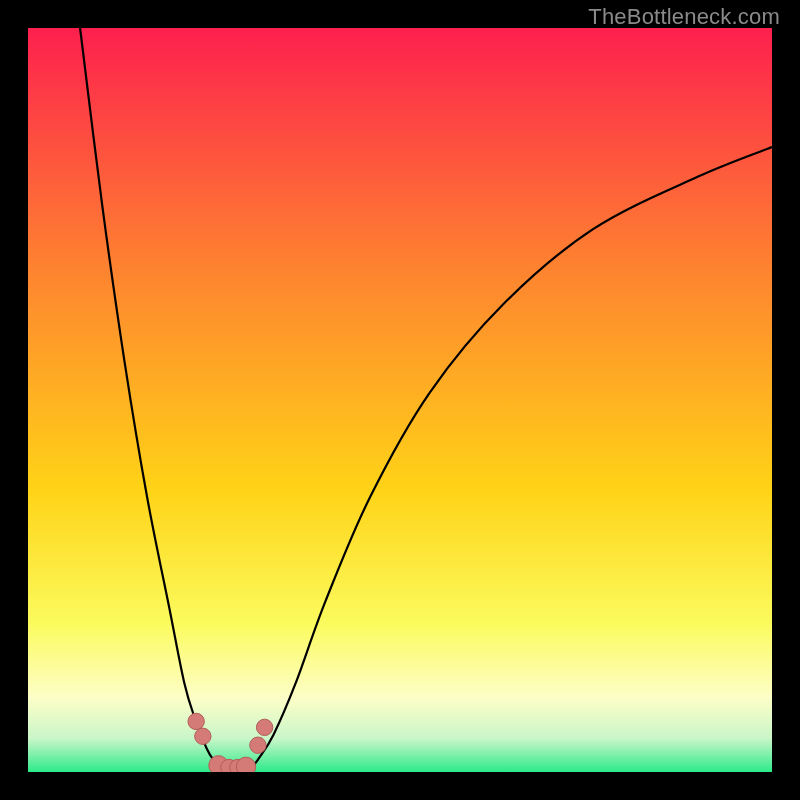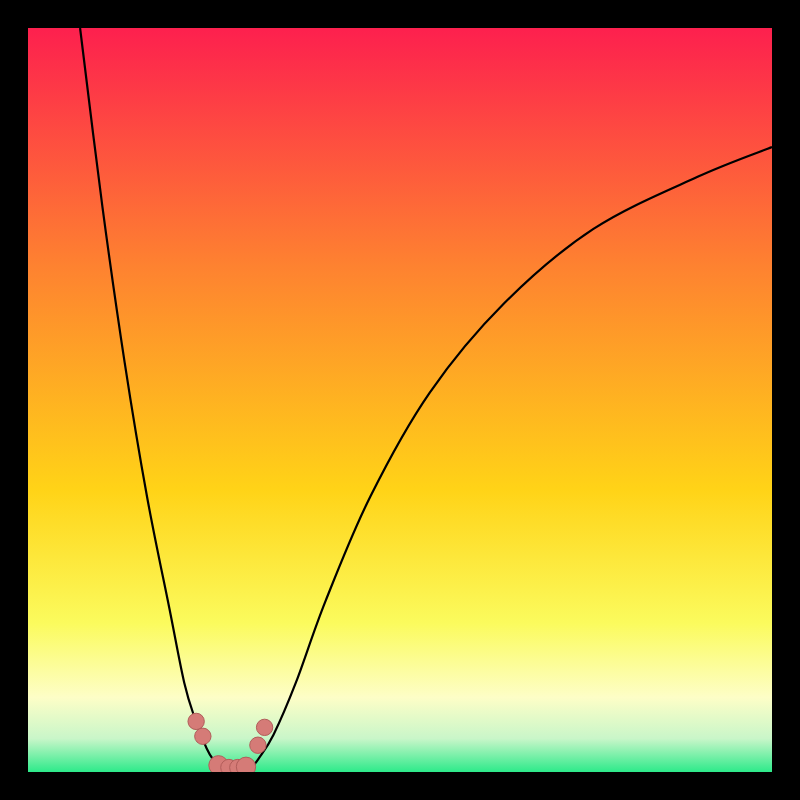--- a/index.html
+++ b/index.html
@@ -84,13 +84,14 @@
           <circle cx="190.464" cy="737.304" r="9.672" class="dot" fill="#d57b77" stroke="#b15d5a"></circle>
           <circle cx="200.88000000000002" cy="739.536" r="8.184000000000001" class="dot" fill="#d57b77" stroke="#b15d5a"></circle>
           <circle cx="209.808" cy="739.536" r="8.184000000000001" class="dot" fill="#d57b77" stroke="#b15d5a"></circle>
           <circle cx="217.992" cy="738.792" r="9.672" class="dot" fill="#d57b77" stroke="#b15d5a"></circle>
           <circle cx="229.896" cy="717.216" r="8.184000000000001" class="dot" fill="#d57b77" stroke="#b15d5a"></circle>
           <circle cx="236.592" cy="699.36" r="8.184000000000001" class="dot" fill="#d57b77" stroke="#b15d5a"></circle>
         </g>
     </svg>
   </div>
 
+  <div class="watermark">TheBottleneck.com</div>
 </div>
 
 </body></html>

